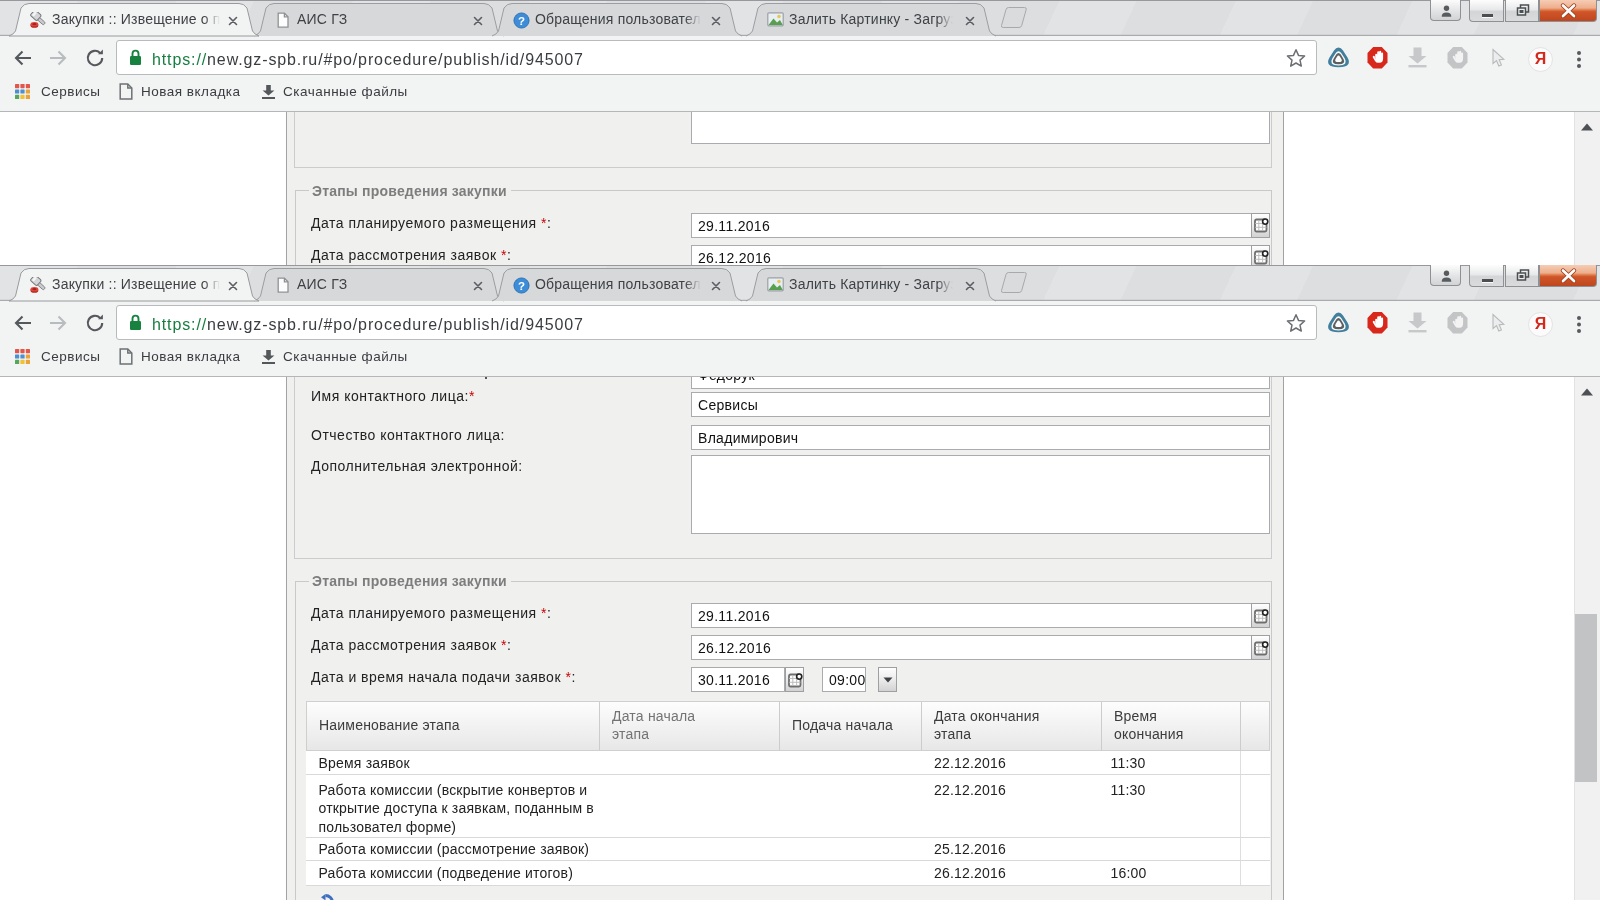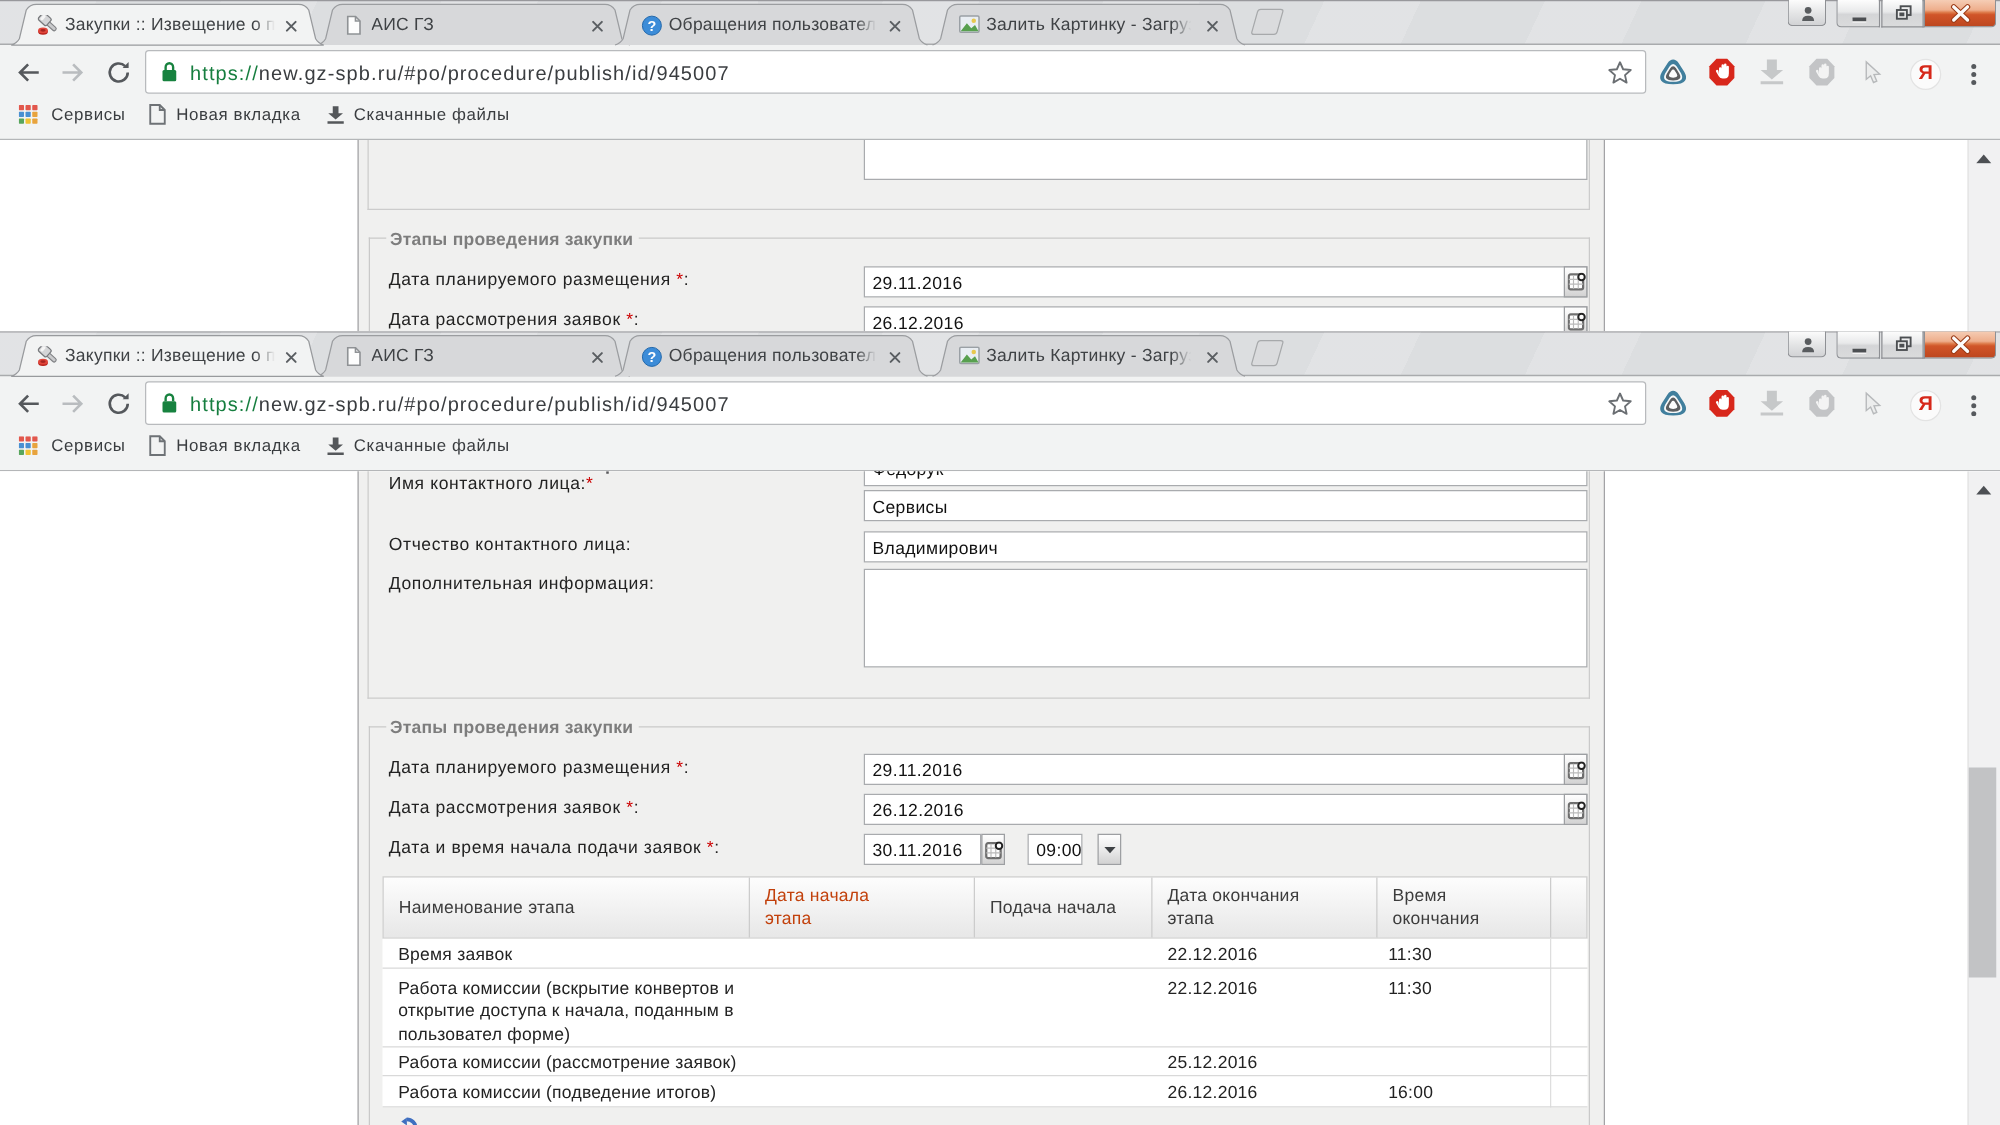--- a/index.html
+++ b/index.html
@@ -357,25 +357,25 @@
       <div class="bktext" style="left:283px">Скачанные файлы</div>
 <div class="bkborder"></div>
 
 <div class="content" style="height:523px">
 <div style="position:absolute;left:0;top:-0.5px;width:0;height:0">
           <div style="position:absolute;left:0;top:0;width:0;height:0">
             <div style="position:absolute;left:286px;top:-300px;width:998px;height:1000px;background:#f0f0ef;border-left:1px solid #a3a3a6;border-right:1px solid #a3a3a6;box-sizing:border-box"></div>
             <div style="position:absolute;left:294px;top:-300px;width:978px;height:482px;border:1px solid #cccccc;border-top:none;box-sizing:border-box"></div>
             <div class="in" style="left:691px;top:-15px;width:579px;height:27px;line-height:25px">Федорук</div>
             <div style="position:absolute;left:484.5px;top:0.5px;width:2.5px;height:2px;background:#56565a"></div>
-            <div class="lb" style="left:311px;top:2px">Имя контактного лица:<span class="req">*</span></div>
+            <div class="lb" style="left:311px;top:12px">Имя контактного лица:<span class="req">*</span></div>
             <div class="in" style="left:691px;top:15.5px;width:579px;height:25px;line-height:25px">Сервисы</div>
             <div class="lb" style="left:311px;top:51px">Отчество контактного лица:</div>
             <div class="in" style="left:691px;top:48.5px;width:579px;height:25px;line-height:25px">Владимирович</div>
-            <div class="lb" style="left:311px;top:82px">Дополнительная информация:</div>
+            <div class="lb" style="left:311px;top:82px">Дополнительная электронной:</div>
             <div class="in" style="left:691px;top:78.5px;width:579px;height:79px"></div>
             <div style="position:absolute;left:294.5px;top:204px;width:14px;height:1px;background:#c9c9c9"></div>
             <div style="position:absolute;left:511px;top:204px;width:760.5px;height:1px;background:#c9c9c9"></div>
             <div style="position:absolute;left:294.5px;top:204px;width:1px;height:700px;background:#c9c9c9"></div>
             <div style="position:absolute;left:1271px;top:204px;width:1px;height:700px;background:#c9c9c9"></div>
             <div class="lb" style="left:312px;top:197.5px;font-weight:bold;letter-spacing:0.2px;color:#7d7d7d">Этапы проведения закупки</div>
             <div class="lb" style="left:311px;top:229.5px">Дата планируемого размещения <span class="req">*</span>:</div>
             <div class="in" style="left:691px;top:226.5px;width:579px;height:25px;line-height:25px">29.11.2016</div>
             <div style="position:absolute;left:1251px;top:226.5px;width:19px;height:25px;background:linear-gradient(#fefefe,#e9e9e9 55%,#d2d2d2);border:1px solid #9d9fa2;box-sizing:border-box">
               <svg style="position:absolute;left:2px;top:4.5px" width="15" height="16" viewBox="0 0 15 16">
@@ -408,33 +408,33 @@
                 <path d="M0.5,0.5 L5,5.5 L9.5,0.5 Z" fill="#3f4245"></path>
               </svg>
             </div>
             <div style="position:absolute;left:306px;top:324.5px;width:964px;height:50px;background:linear-gradient(#fdfdfd,#e7e7e7);border:1px solid #cfcfcf;box-sizing:border-box"></div>
             <div style="position:absolute;left:599px;top:325.5px;width:1px;height:48px;background:#cccccc"></div>
             <div style="position:absolute;left:779px;top:325.5px;width:1px;height:48px;background:#cccccc"></div>
             <div style="position:absolute;left:921px;top:325.5px;width:1px;height:48px;background:#cccccc"></div>
             <div style="position:absolute;left:1101px;top:325.5px;width:1px;height:48px;background:#cccccc"></div>
             <div style="position:absolute;left:1240px;top:325.5px;width:1px;height:48px;background:#cccccc"></div>
             <div class="tbt" style="left:319px;top:339px;color:#3c3c3c">Наименование этапа</div>
-            <div class="tbt" style="left:612px;top:330px;color:#c2410c">Дата начала<br>этапа</div>
+            <div class="tbt" style="left:612px;top:330px;color:#737373">Дата начала<br>этапа</div>
             <div class="tbt" style="left:792px;top:339px;color:#3c3c3c">Подача начала</div>
             <div class="tbt" style="left:934px;top:330px;color:#3c3c3c">Дата окончания<br>этапа</div>
             <div class="tbt" style="left:1114px;top:330px;color:#3c3c3c">Время<br>окончания</div>
             <div style="position:absolute;left:306px;top:374.5px;width:964px;height:135.0px;background:#fff"></div>
             <div style="position:absolute;left:1240px;top:374.5px;width:1px;height:135.0px;background:#dedede"></div>
             <div style="position:absolute;left:306px;top:397.0px;width:964px;height:1px;background:#d9d9d9"></div>
             <div class="tbt" style="left:318.5px;top:377.2px">Время заявок</div>
             <div class="tbt" style="left:934px;top:377.2px">22.12.2016</div>
             <div class="tbt" style="left:1110.5px;top:377.2px">11:30</div>
             <div style="position:absolute;left:306px;top:460.5px;width:964px;height:1px;background:#d9d9d9"></div>
             <div class="tbt" style="left:318.5px;top:404.45px">Работа комиссии (вскрытие конвертов и</div>
-            <div class="tbt" style="left:318.5px;top:422.95px">открытие доступа к начала, поданным в</div>
+            <div class="tbt" style="left:318.5px;top:422.95px">открытие доступа к заявкам, поданным в</div>
             <div class="tbt" style="left:318.5px;top:441.45px">пользовател форме)</div>
             <div class="tbt" style="left:934px;top:404.45px">22.12.2016</div>
             <div class="tbt" style="left:1110.5px;top:404.45px">11:30</div>
             <div style="position:absolute;left:306px;top:483.5px;width:964px;height:1px;background:#d9d9d9"></div>
             <div class="tbt" style="left:318.5px;top:463.95px">Работа комиссии (рассмотрение заявок)</div>
             <div class="tbt" style="left:934px;top:463.95px">25.12.2016</div>
             <div style="position:absolute;left:306px;top:508.5px;width:964px;height:1px;background:#d9d9d9"></div>
             <div class="tbt" style="left:318.5px;top:487.95px">Работа комиссии (подведение итогов)</div>
             <div class="tbt" style="left:934px;top:487.95px">26.12.2016</div>
             <div class="tbt" style="left:1110.5px;top:487.95px">16:00</div>

